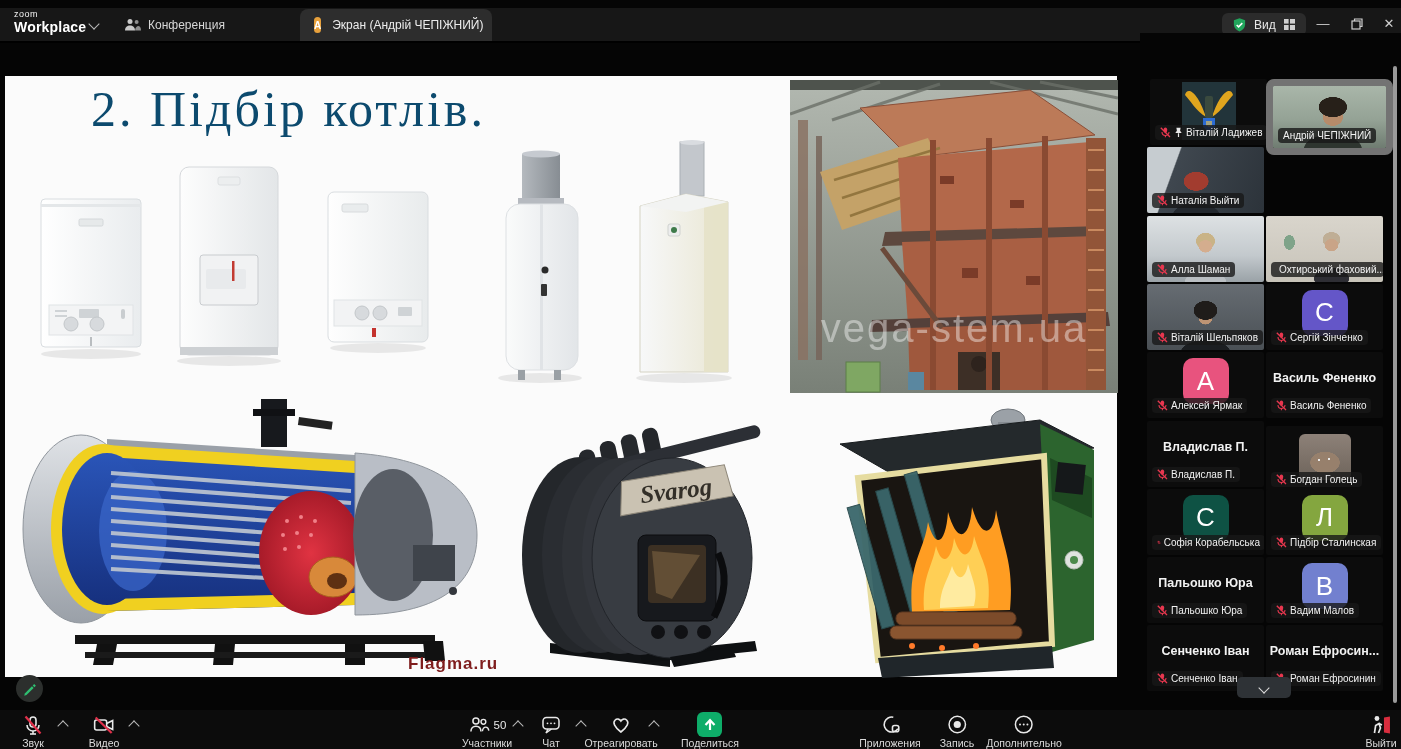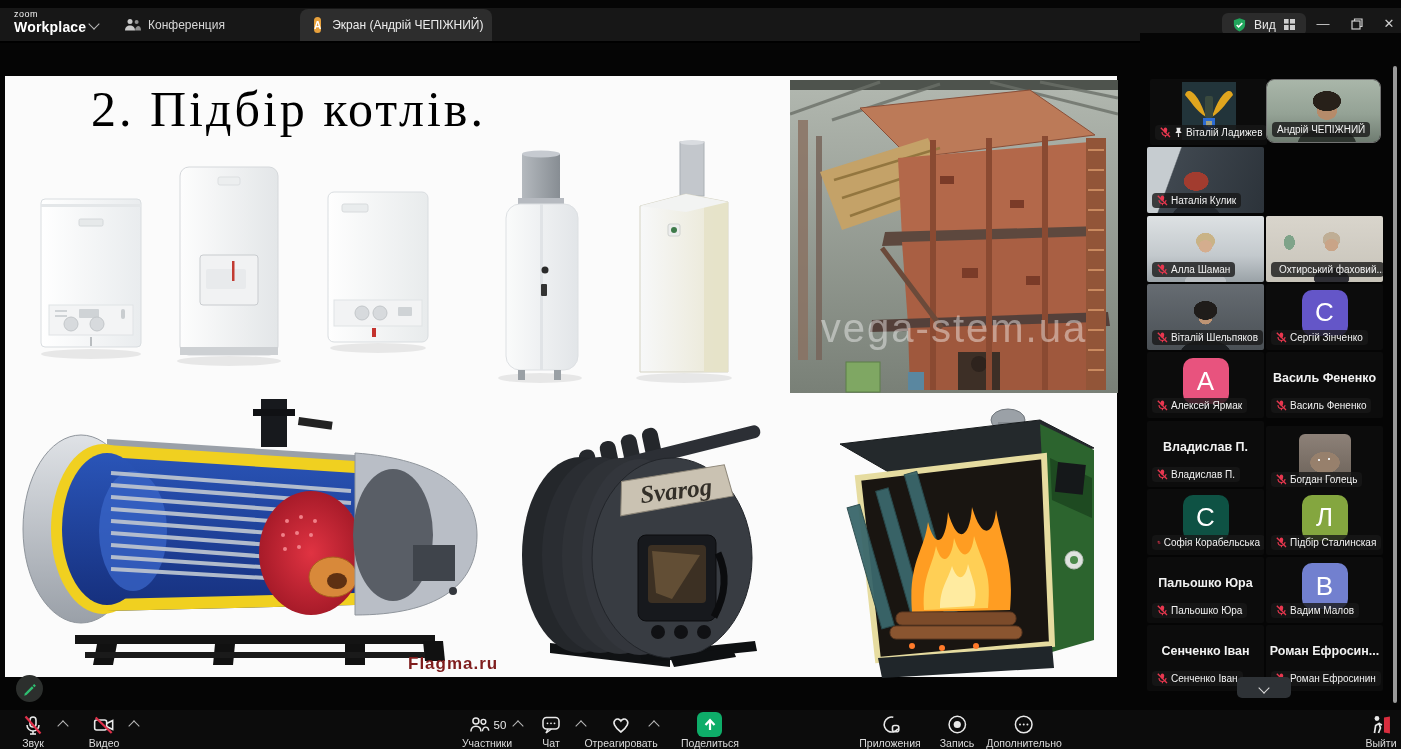--- a/index.html
+++ b/index.html
@@ -21,30 +21,30 @@
   .tab.active-tab .av{width:16px;height:16px;border-radius:4px;background:#e8a13c;color:#fff;font-size:10px;font-weight:bold;
       display:flex;align-items:center;justify-content:center;margin-left:14px;}
   .tab.active-tab .lbl{flex:1;margin-left:4px;white-space:nowrap;}
   .tab.active-tab .more{margin-right:10px;}
   .view-pill{position:absolute;left:1222px;top:5px;height:23px;background:#2b2b2b;border-radius:6px;
       display:flex;align-items:center;gap:7px;padding:0 10px;color:#e8e8e8;font-size:12px;}
   .winbtn{position:absolute;top:0;width:30px;height:31px;display:flex;align-items:center;justify-content:center;color:#cfcfcf;font-size:13px;}
 
   
   .slide{position:absolute;left:5px;top:76px;width:1112px;height:601px;background:#fbfbfb;}
-  .slide-title{position:absolute;left:86px;top:4px;font-family:"Liberation Serif",serif;font-size:50px;color:#000000;letter-spacing:3px;}
+  .slide-title{position:absolute;left:86px;top:4px;font-family:"Liberation Serif",serif;font-size:50px;color:#0c4a6e;letter-spacing:3px;}
   .wm-flagma{position:absolute;left:403px;top:578px;font-size:17px;font-weight:bold;color:#7f1d1d;letter-spacing:1px;}
   .simg{position:absolute;}
   .pencil-btn{position:absolute;left:16px;top:675px;width:27px;height:27px;border-radius:50%;background:#2c2f2d;
       display:flex;align-items:center;justify-content:center;}
 
   
   .panel{position:absolute;left:1140px;top:33px;width:261px;height:677px;background:#050505;}
   .tile{position:absolute;width:117px;height:66px;background:#0c0c0c;border-radius:2px;overflow:hidden;}
-  .tile.active{border:1px solid #737373;border-radius:8px;width:113px;height:62px;}
+  .tile.active{border:7px solid #737373;border-radius:8px;width:113px;height:62px;}
   .vid{position:absolute;inset:0;}
   .v-andriy{background:
      radial-gradient(24px 17px at 53% 34%, #272019 0 58%, rgba(0,0,0,0) 60%),
      radial-gradient(17px 15px at 53% 50%, #b68b6a 0 58%, rgba(0,0,0,0) 60%),
      radial-gradient(42px 22px at 53% 102%, #2e352f 0 68%, rgba(0,0,0,0) 70%),
      linear-gradient(180deg,#a9b6a9 0%,#94a295 55%,#6f7c71 100%);}
   .v-natalia{background:
      radial-gradient(21px 16px at 42% 52%, #a23c2f 0 58%, rgba(0,0,0,0) 60%),
      radial-gradient(12px 10px at 42% 56%, #c99d83 0 55%, rgba(0,0,0,0) 57%),
      radial-gradient(34px 18px at 42% 104%, #23282e 0 68%, rgba(0,0,0,0) 70%),
@@ -443,21 +443,21 @@
       </div>
       <div class="tile" style="left: 7px; top: 114.3px;">
         <div class="vid v-natalia"></div>
         <div class="pill">
           <svg width="11" height="11" viewBox="0 0 11 11" class="micico">
             <rect x="3.7" y="0.6" width="3.4" height="5.2" rx="1.7" fill="#e8374f"></rect>
             <path d="M2 5a3.5 3.5 0 0 0 7 0" fill="none" stroke="#e8374f" stroke-width="1.1"></path>
             <line x1="5.4" y1="8.6" x2="5.4" y2="10.2" stroke="#e8374f" stroke-width="1.1"></line>
             <line x1="0.8" y1="0.8" x2="10" y2="10" stroke="#e8374f" stroke-width="1.3"></line>
           </svg>
-          <span>Наталія Кулик</span>
+          <span>Наталія Выйти</span>
         </div>
       </div>
       <div class="tile" style="left: 7px; top: 182.6px;">
         <div class="vid v-alla"></div>
         <div class="pill">
           <svg width="11" height="11" viewBox="0 0 11 11" class="micico">
             <rect x="3.7" y="0.6" width="3.4" height="5.2" rx="1.7" fill="#e8374f"></rect>
             <path d="M2 5a3.5 3.5 0 0 0 7 0" fill="none" stroke="#e8374f" stroke-width="1.1"></path>
             <line x1="5.4" y1="8.6" x2="5.4" y2="10.2" stroke="#e8374f" stroke-width="1.1"></line>
             <line x1="0.8" y1="0.8" x2="10" y2="10" stroke="#e8374f" stroke-width="1.3"></line>

